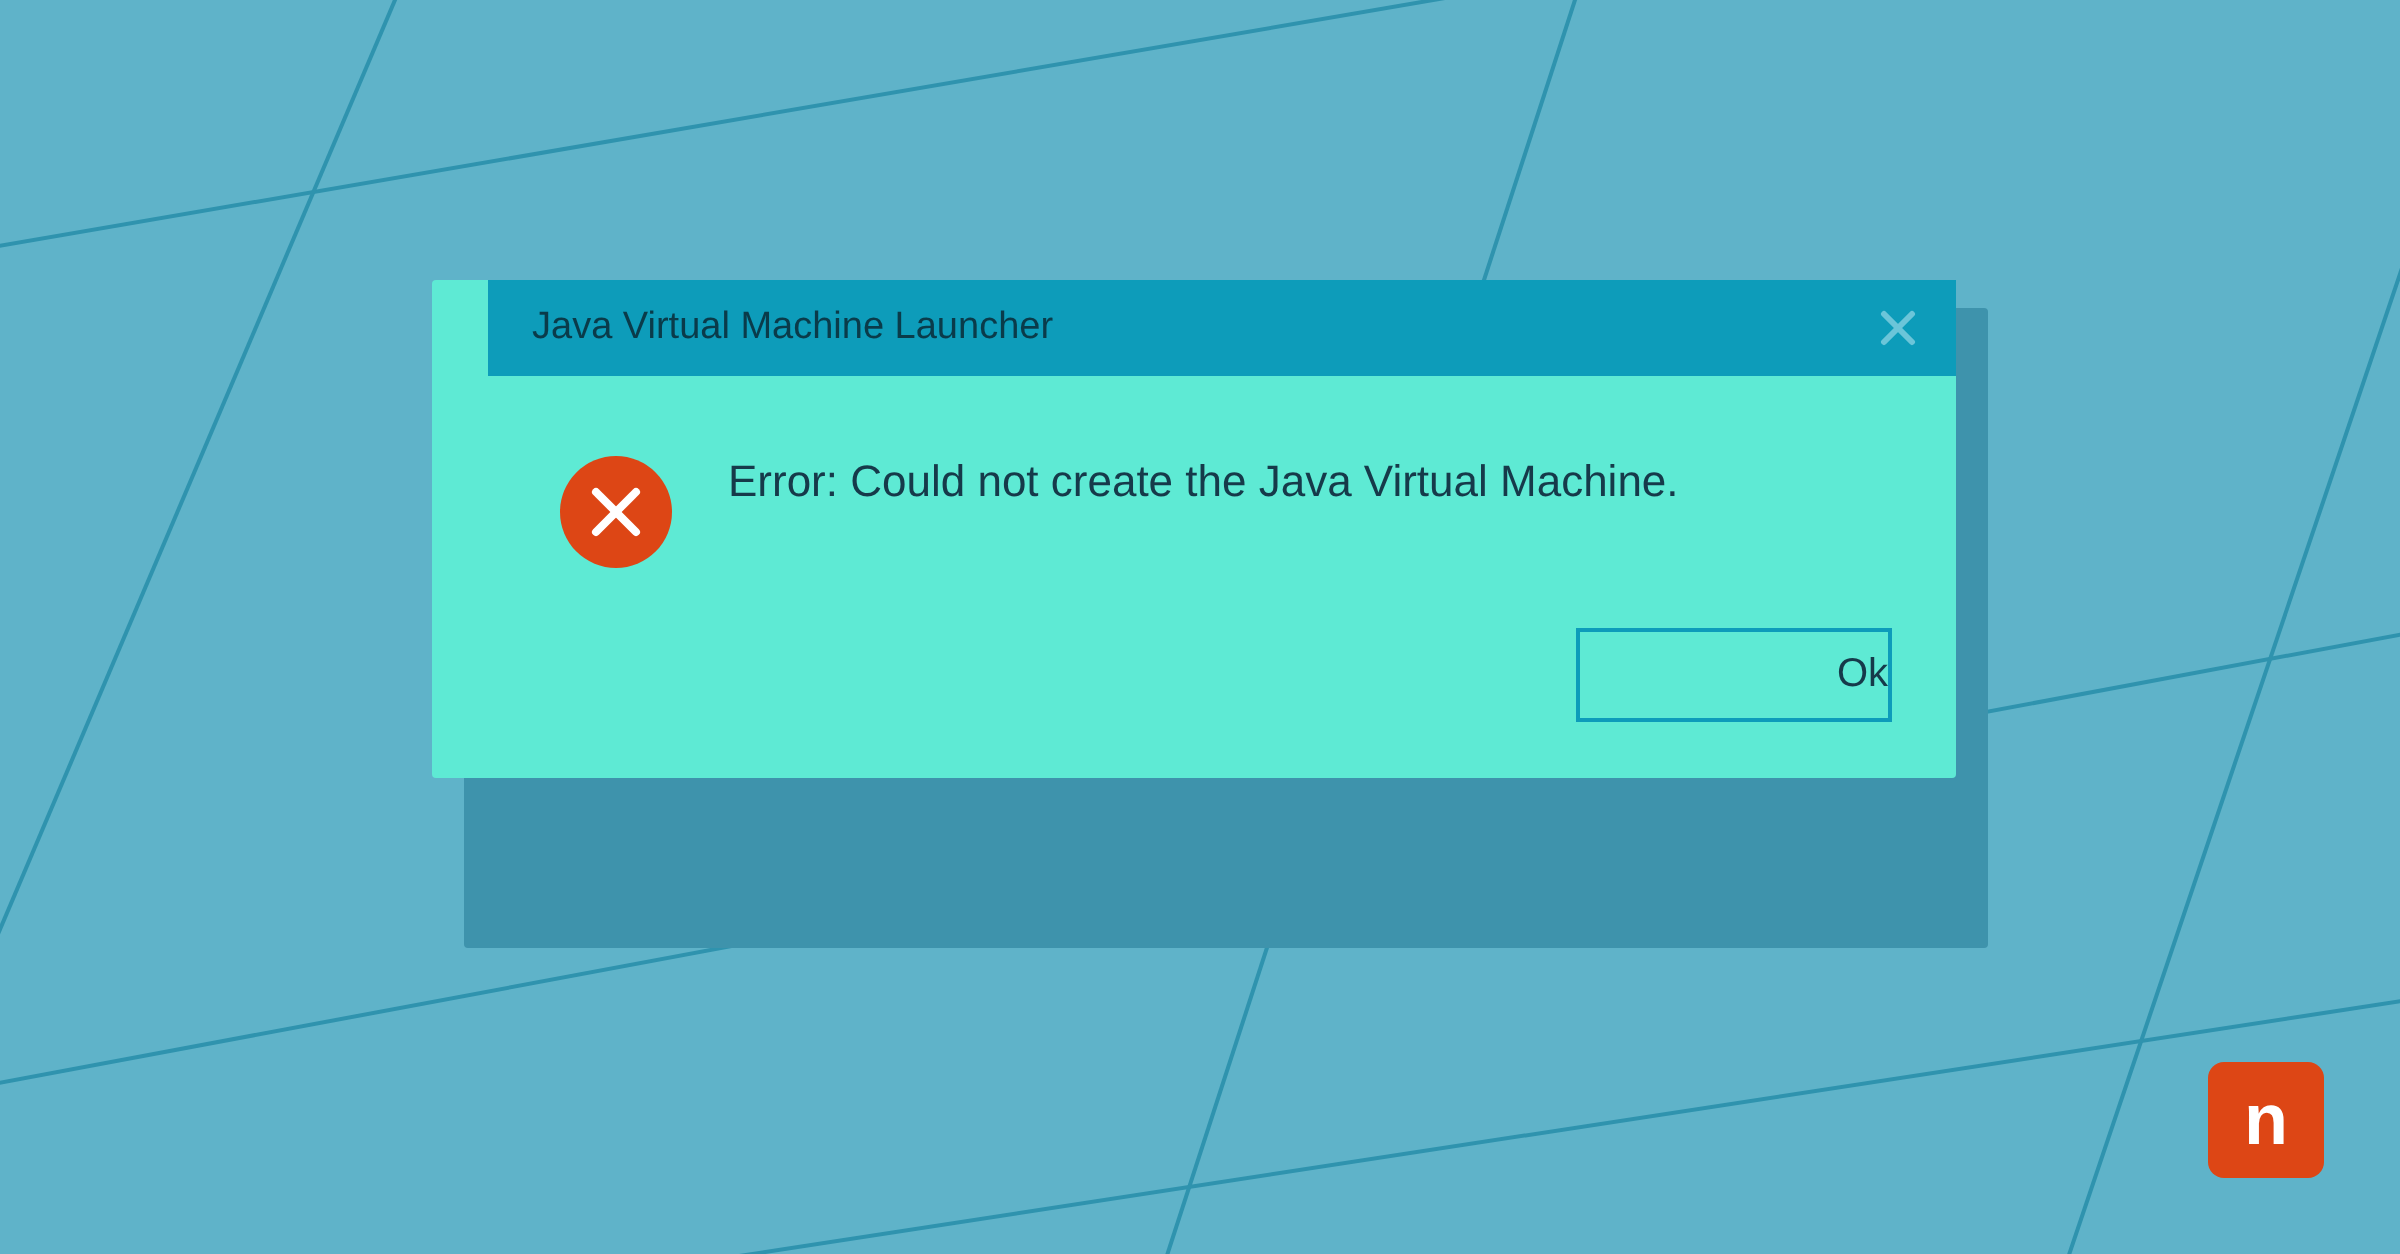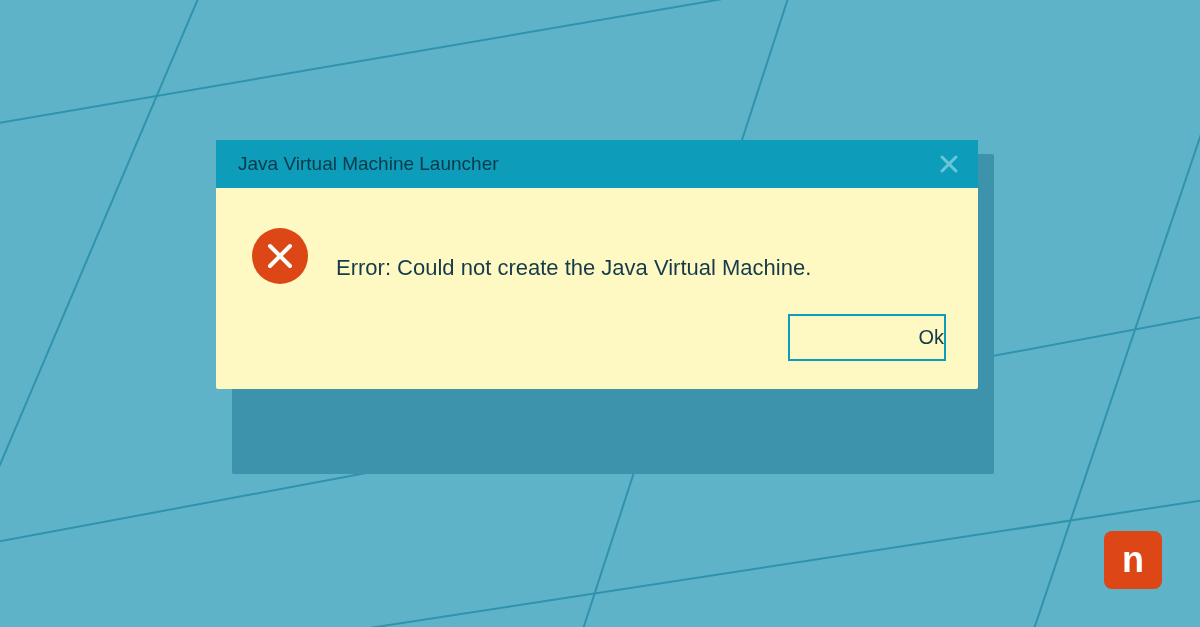--- a/index.html
+++ b/index.html
@@ -21,22 +21,23 @@
       width: 762px;
       height: 320px;
       background: #3e93ac;
       border-radius: 2px;
     }
     .dialog {
       position: absolute;
       left: 216px;
       top: 140px;
       width: 762px;
-      background: #fef9c3;
+      background: #5eead4;
       border-radius: 2px;
+      padding-left: 28px;
     }
     .dialog-titlebar {
       background: #0d9cba;
       height: 48px;
       display: flex;
       align-items: center;
       justify-content: space-between;
       padding: 0 20px 0 22px;
     }
     .dialog-title {
@@ -48,21 +49,21 @@
       width: 18px;
       height: 18px;
       display: flex;
       align-items: center;
       justify-content: center;
       cursor: pointer;
     }
     .dialog-body {
       padding: 36px 36px 30px 36px;
       display: flex;
-      align-items: flex-end;
+      align-items: flex-start;
       gap: 28px;
     }
     .error-icon {
       flex-shrink: 0;
       width: 56px;
       height: 56px;
       border-radius: 50%;
       background: #dd4615;
       display: flex;
       align-items: center;

